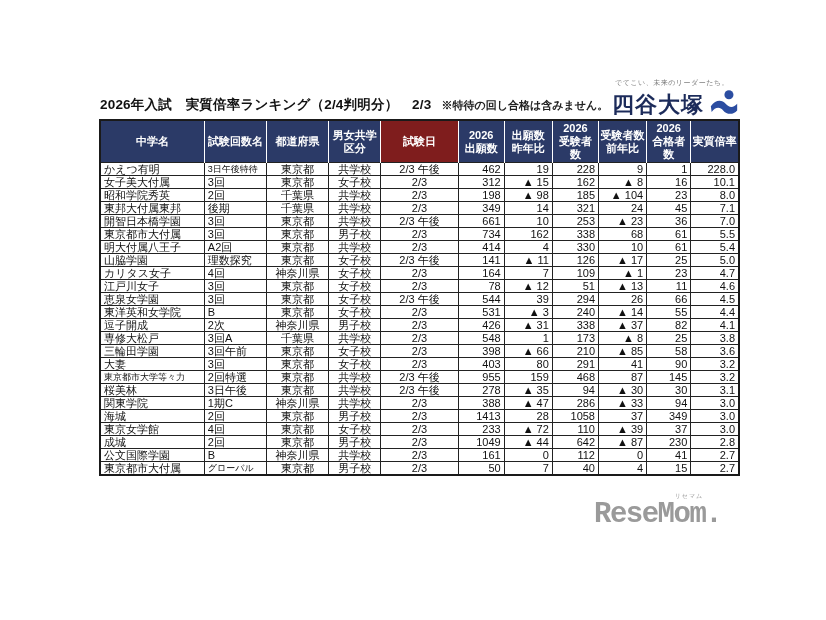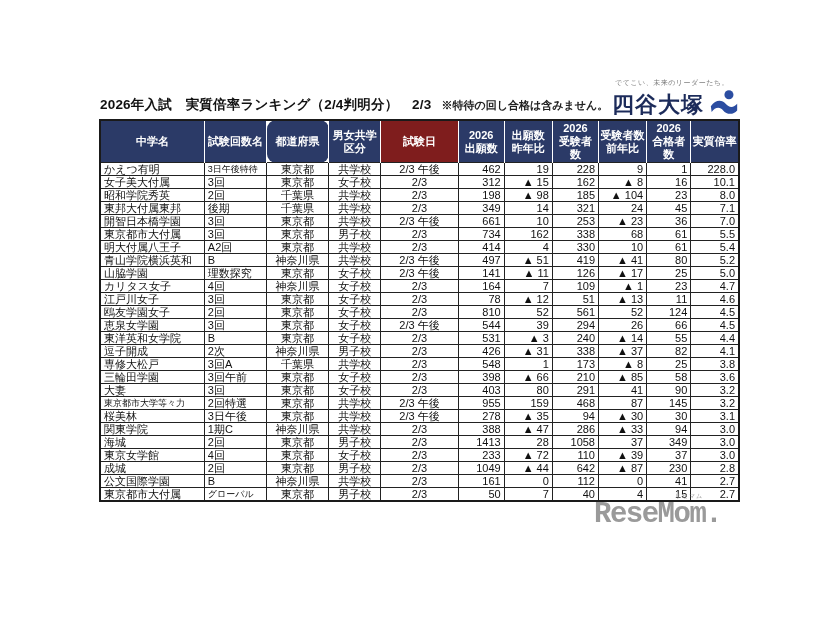--- a/index.html
+++ b/index.html
@@ -73,21 +73,21 @@
       <col style="width:48px">
         <col style="width:46px">
         <col style="width:48px">
       <col style="width:44px">
         <col style="width:48px">
     </colgroup>
     <thead>
       <tr id="header-row">
           <th style="background: rgb(43, 58, 103); color: rgb(255, 255, 255); margin-left: 40px;">中学名</th>
           <th style="background: rgb(43, 58, 103); color: rgb(255, 255, 255);">試験回数名</th>
-          <th style="background: rgb(43, 58, 103); color: rgb(255, 255, 255); border-radius: 9px;">都道府県</th>
+          <th style="background: rgb(43, 58, 103); color: rgb(255, 255, 255);">都道府県</th>
           <th style="background: rgb(43, 58, 103); color: rgb(255, 255, 255);">男女共学
 区分</th>
           <th style="background: #7f1d1d; color: rgb(255, 255, 255);">試験日</th>
           <th style="background: rgb(43, 58, 103); color: rgb(255, 255, 255);">2026
 出願数</th>
           <th style="background: rgb(43, 58, 103); color: rgb(255, 255, 255);">出願数
 昨年比</th>
           <th style="background: rgb(43, 58, 103); color: rgb(255, 255, 255);">2026
 受験者数</th>
           <th style="background: rgb(43, 58, 103); color: rgb(255, 255, 255);">受験者数
@@ -183,33 +183,20 @@
           <td class="c3">共学校</td>
           <td class="c4">2/3</td>
           <td class="c5">414</td>
           <td class="c6">4</td>
           <td class="c7">330</td>
           <td class="c8">10</td>
           <td class="c9">61</td>
           <td class="c10">5.4</td>
         </tr>
         <tr>
-          <td class="c0">青山学院横浜英和</td>
-          <td class="c1">B</td>
-          <td class="c2">神奈川県</td>
-          <td class="c3">共学校</td>
-          <td class="c4">2/3 午後</td>
-          <td class="c5">497</td>
-          <td class="c6">▲ 51</td>
-          <td class="c7">419</td>
-          <td class="c8">▲ 41</td>
-          <td class="c9">80</td>
-          <td class="c10">5.2</td>
-        </tr>
-        <tr>
           <td class="c0">山脇学園</td>
           <td class="c1">理数探究</td>
           <td class="c2">東京都</td>
           <td class="c3">女子校</td>
           <td class="c4">2/3 午後</td>
           <td class="c5">141</td>
           <td class="c6">▲ 11</td>
           <td class="c7">126</td>
           <td class="c8">▲ 17</td>
           <td class="c9">25</td>
@@ -235,33 +222,20 @@
           <td class="c3">女子校</td>
           <td class="c4">2/3</td>
           <td class="c5">78</td>
           <td class="c6">▲ 12</td>
           <td class="c7">51</td>
           <td class="c8">▲ 13</td>
           <td class="c9">11</td>
           <td class="c10">4.6</td>
         </tr>
         <tr>
-          <td class="c0">鴎友学園女子</td>
-          <td class="c1">2回</td>
-          <td class="c2">東京都</td>
-          <td class="c3">女子校</td>
-          <td class="c4">2/3</td>
-          <td class="c5">810</td>
-          <td class="c6">52</td>
-          <td class="c7">561</td>
-          <td class="c8">52</td>
-          <td class="c9">124</td>
-          <td class="c10">4.5</td>
-        </tr>
-        <tr>
           <td class="c0">恵泉女学園</td>
           <td class="c1">3回</td>
           <td class="c2">東京都</td>
           <td class="c3">女子校</td>
           <td class="c4">2/3 午後</td>
           <td class="c5">544</td>
           <td class="c6">39</td>
           <td class="c7">294</td>
           <td class="c8">26</td>
           <td class="c9">66</td>

